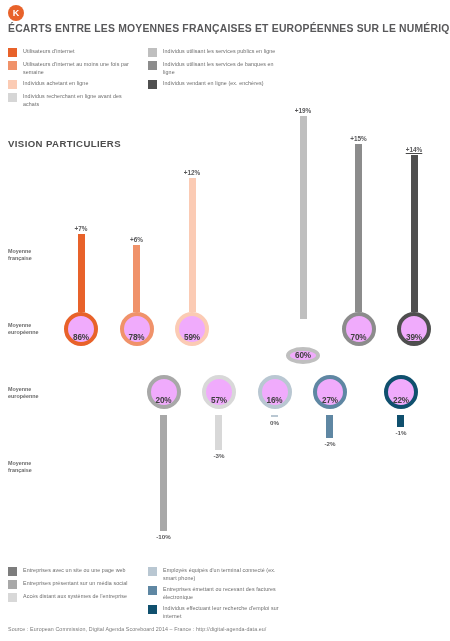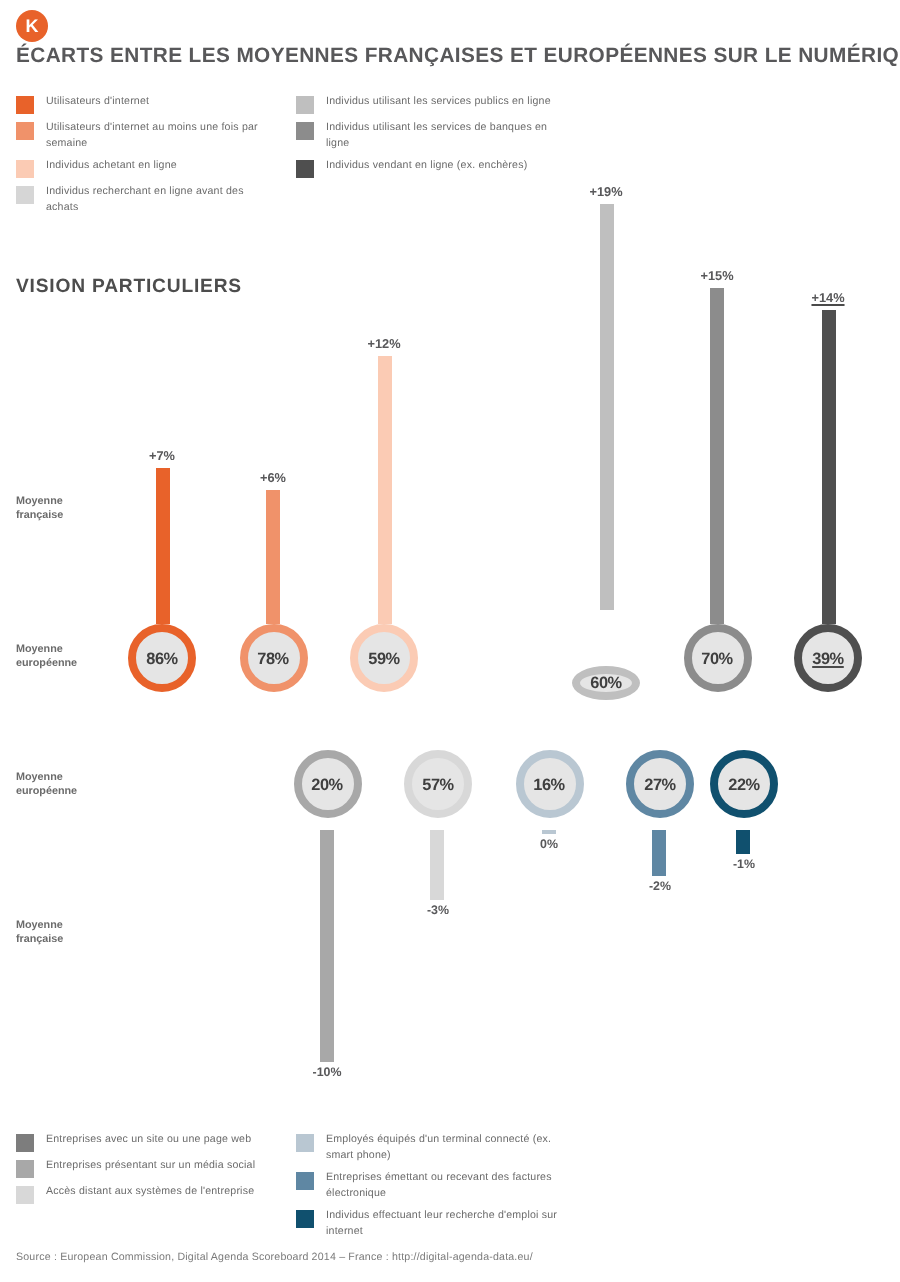--- a/index.html
+++ b/index.html
@@ -45,23 +45,23 @@
 
   .col{position:absolute;display:flex;flex-direction:column;align-items:center;}
 
   
   .bar-up-wrap{display:flex;flex-direction:column;align-items:center;justify-content:flex-end;}
   .delta{font-size:6.4px;font-weight:bold;color:#58585a;margin-bottom:2px;white-space:nowrap;}
   .bar{width:7px;}
 
   .donut{
     width:34px;height:34px;border-radius:50%;
-    display:flex;align-items:center;justify-content:center;
+    display:flex;align-items:flex-end;justify-content:center;
     box-sizing:border-box;border-style:solid;border-width:4.5px;
-    background:#e5e5e5;
+    background:#f0abfc;
   }
   .donut span{font-size:8.2px;font-weight:bold;color:#3f3f3f;letter-spacing:-.2px;}
 
   
   .bar-down-wrap{display:flex;flex-direction:column;align-items:center;}
   .delta-down{font-size:6.2px;font-weight:bold;color:#58585a;margin-top:2px;white-space:nowrap;}
 
   
   .section-heading{
     position:absolute;left:8px;font-size:9.6px;font-weight:bold;
@@ -150,21 +150,21 @@
       </div>
       <div class="col" style="left: 169px; top: 0px; width: 46px; height: 246px; justify-content: flex-end;">
         <div class="bar-up-wrap" style="height: 212px;">
           <div class="delta">+12%</div>
           <div class="bar" style="height: 134.4px; background: rgb(251, 203, 180);"></div>
         </div>
         <div class="donut" style="border-color: rgb(251, 203, 180);">
           <span>59%</span>
         </div>
       </div>
-      <div class="col" style="left: 280px; top: 4px; width: 46px; height: 246px; justify-content: flex-end; gap: 28px;">
+      <div class="col" style="left: 280px; top: 18px; width: 46px; height: 246px; justify-content: flex-end; gap: 28px;">
         <div class="bar-up-wrap" style="height: 212px;">
           <div class="delta">+19%</div>
           <div class="bar" style="height: 212.8px; background: rgb(191, 191, 191);"></div>
         </div>
         <div class="donut" style="border-color: rgb(191, 191, 191);">
           <span>60%</span>
         </div>
       </div>
       <div class="col" style="left: 335.5px; top: 0px; width: 46px; height: 246px; justify-content: flex-end;">
         <div class="bar-up-wrap" style="height: 212px;">
@@ -224,21 +224,21 @@
       </div>
       <div class="col" style="left: 307px; top: 3px; width: 46px;">
         <div class="donut" style="border-color: rgb(95, 135, 163);">
           <span>27%</span>
         </div>
         <div class="bar-down-wrap">
           <div class="bar" style="height: 23.2px; background: rgb(95, 135, 163); margin-top: 6px;"></div>
           <div class="delta-down">-2%</div>
         </div>
       </div>
-      <div class="col" style="left: 349px; top: 3px; width: 46px;">
+      <div class="col" style="left: 378px; top: 3px; width: 46px;">
         <div class="donut" style="border-color: rgb(16, 80, 110);">
           <span>22%</span>
         </div>
         <div class="bar-down-wrap">
           <div class="bar" style="height: 11.6px; background: rgb(16, 80, 110); margin-top: 6px;"></div>
           <div class="delta-down">-1%</div>
         </div>
       </div>
     </div>
 

